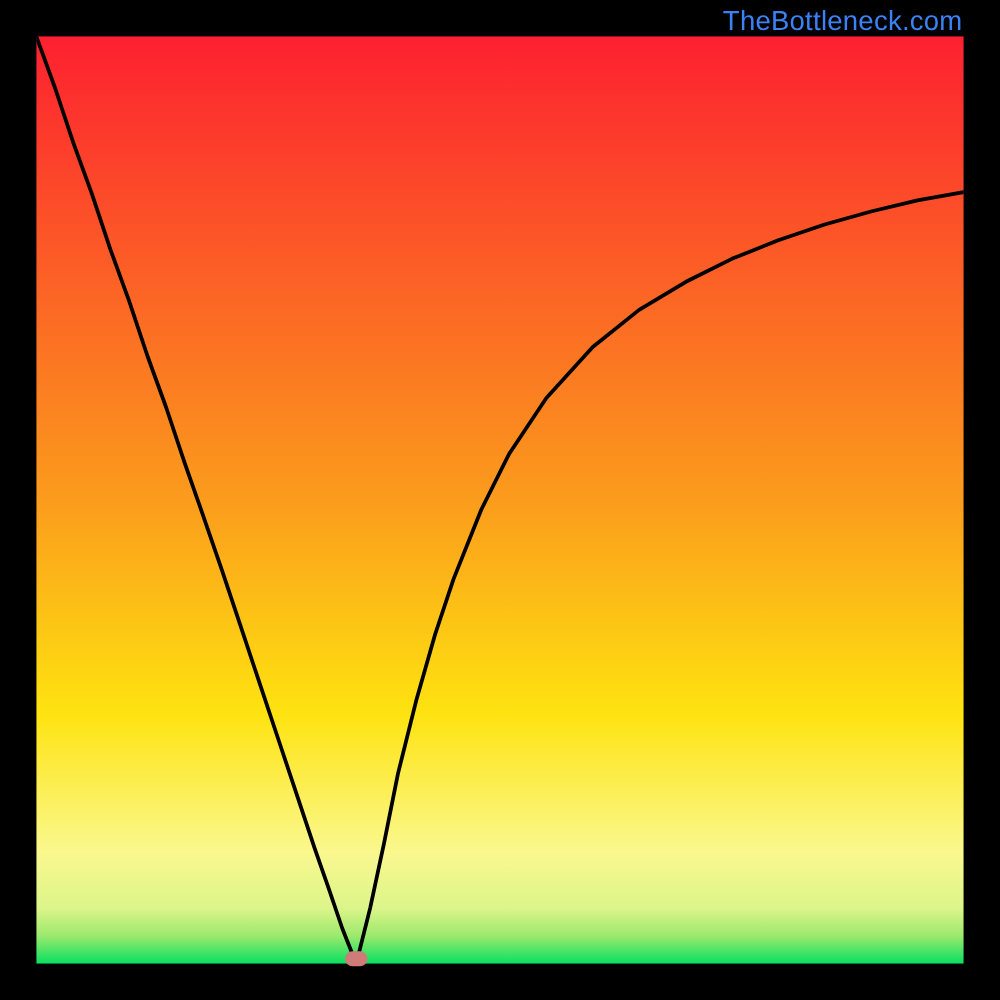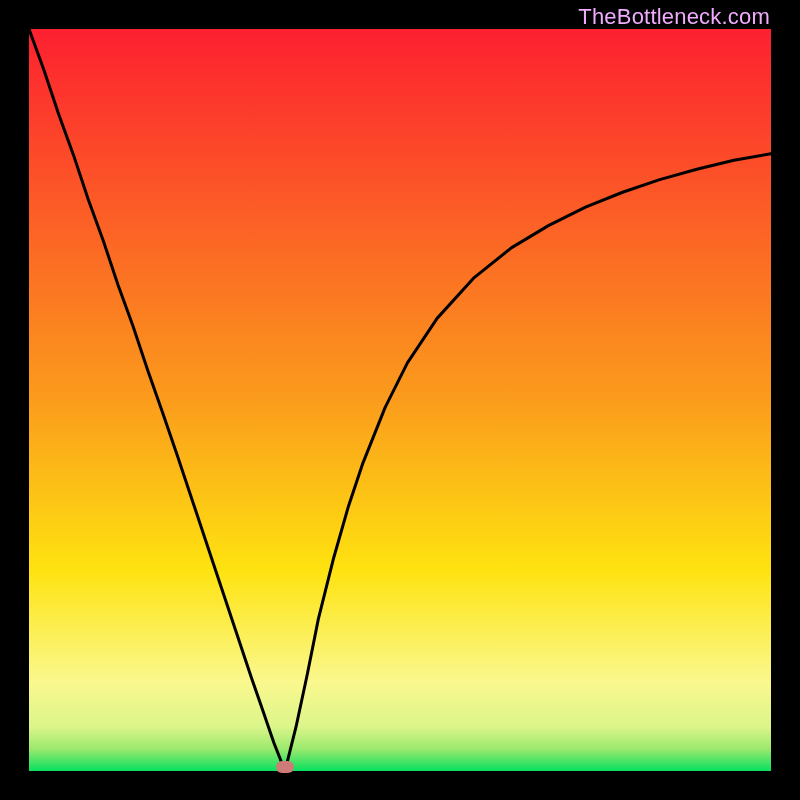--- a/index.html
+++ b/index.html
@@ -25,21 +25,21 @@
     width: 742px;
     height: 742px;
   }
   .watermark {
     position: absolute;
     top: 4px;
     right: 30px;
     font-family: Arial, Helvetica, sans-serif;
     font-size: 22px;
     font-weight: 500;
-    color: #f0abfc;
+    color: #3b82f6;
     letter-spacing: 0.2px;
   }
   .marker {
     position: absolute;
     width: 18px;
     height: 12px;
     border-radius: 6px;
     background: #cf7b77;
   }
 </style>

